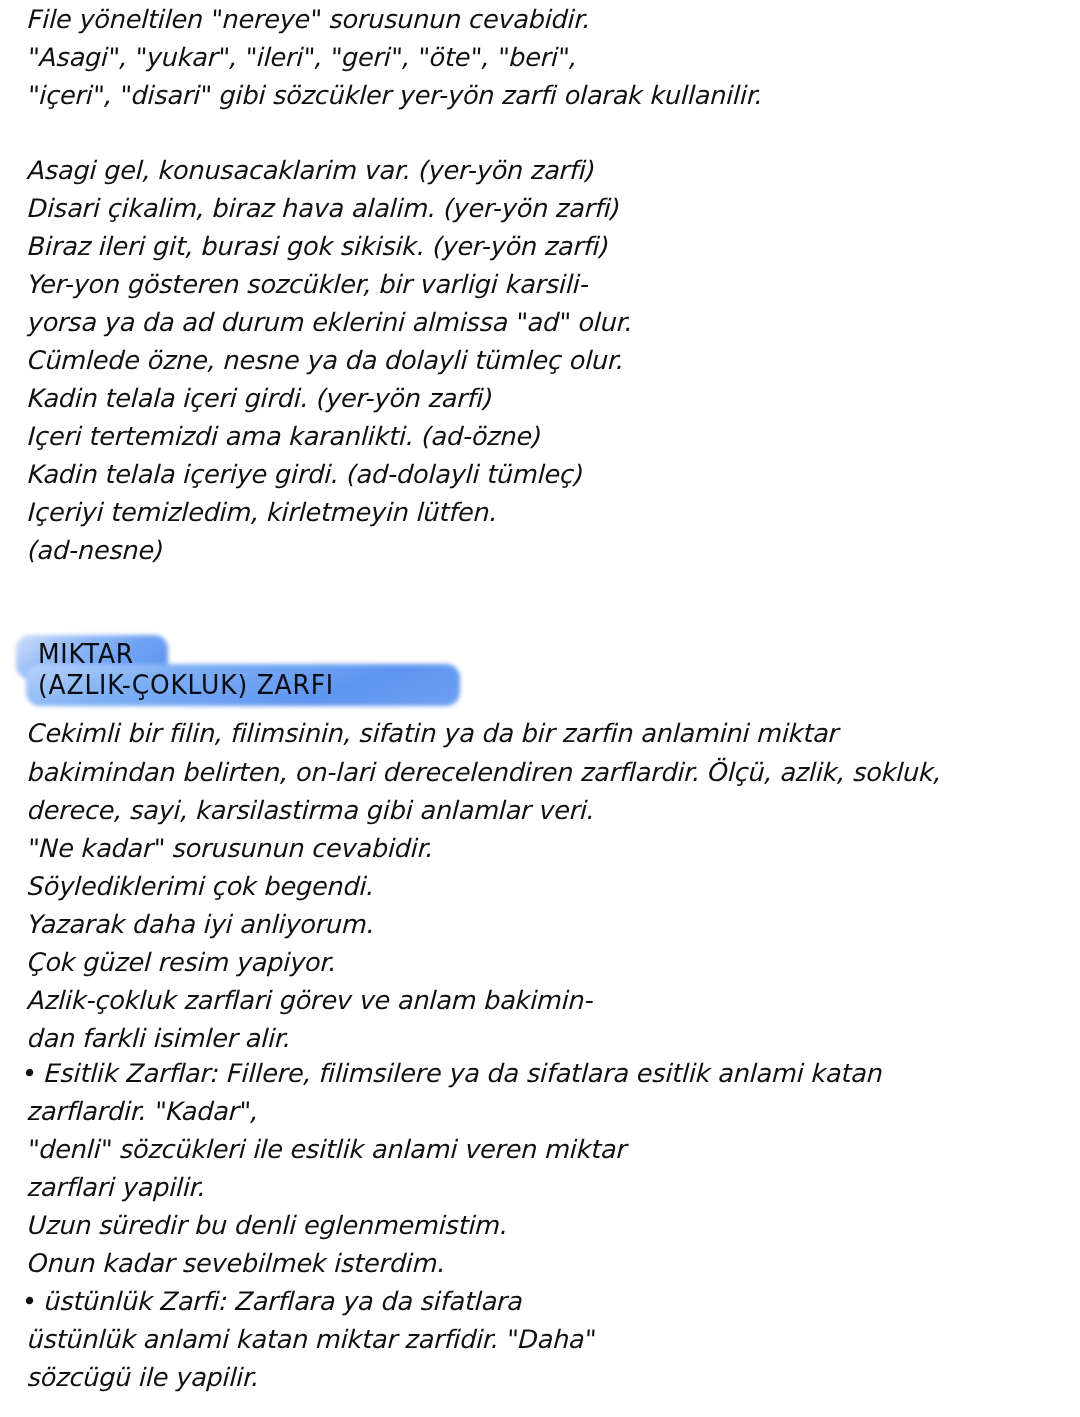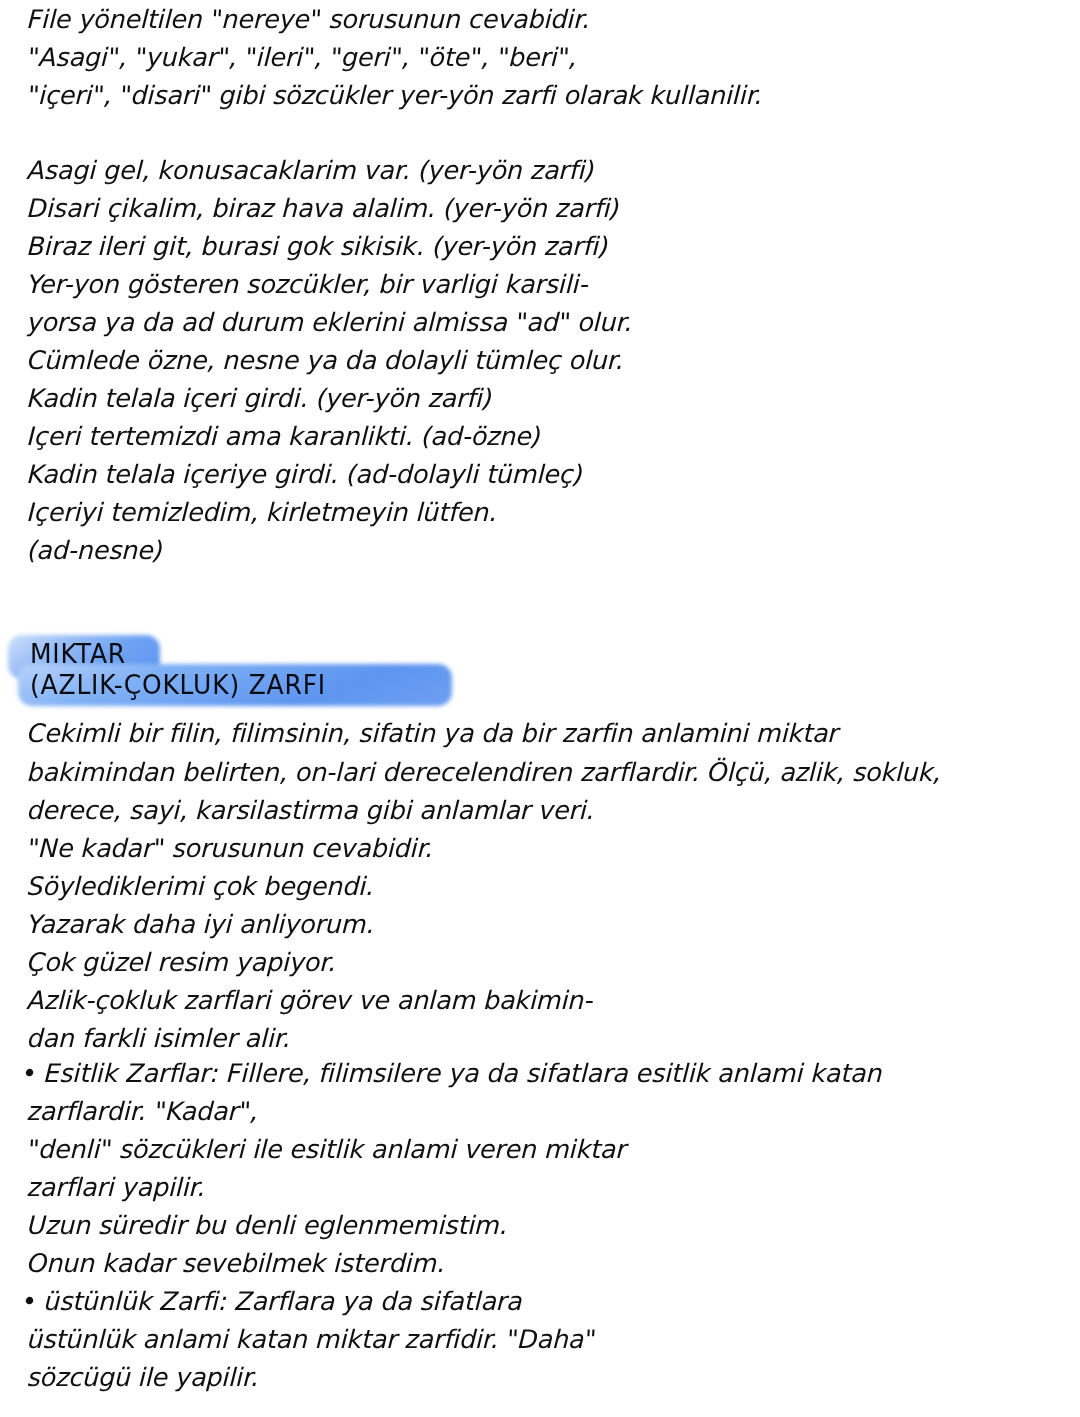--- a/index.html
+++ b/index.html
@@ -36,21 +36,21 @@
     line-height: 30px;
     letter-spacing: -0.2px;
     color: #101010;
     transform: skewX(-3deg);
     transform-origin: left center;
   }
 
   
   .heading-block {
     position: absolute;
-    left: 0;
+    left: 8px;
     top: 630px;
     width: 520px;
     height: 78px;
   }
 
   .hl-stroke {
     position: absolute;
     border-radius: 14px;
     filter: blur(2.2px);
     pointer-events: none;

